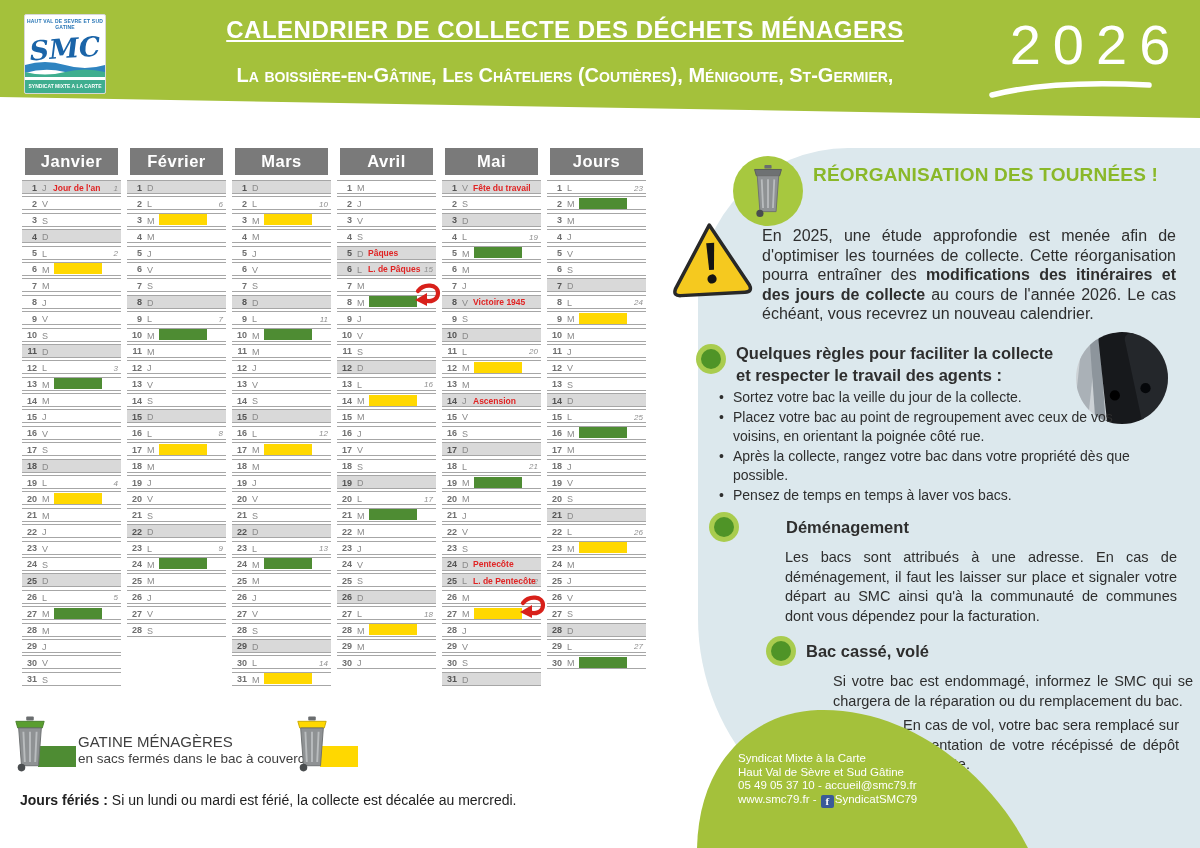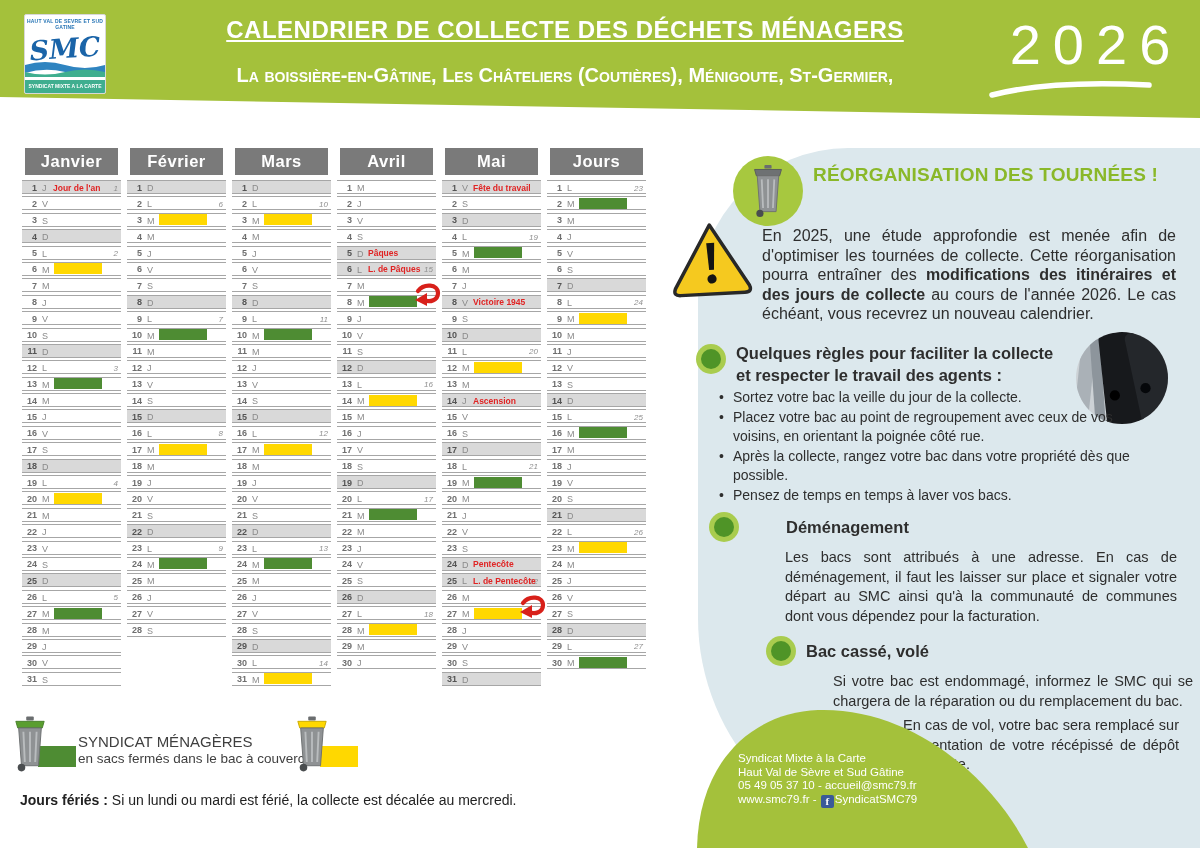--- a/index.html
+++ b/index.html
@@ -1002,21 +1002,21 @@
 
   <div class="legend-swatch" style="left:38px;top:746px;background:#4e8c33;"></div>
   <svg style="position:absolute;left:13px;top:716px;" width="34" height="56" viewBox="0 0 36 58">
     <rect x="14" y="0" width="8" height="4" rx="1" fill="#6a6d6f"></rect>
     <path d="M3 5 h30 l-2 7 h-26 Z" fill="#5a9e2f" stroke="#47802a" stroke-width="1"></path>
     <path d="M6 12 h24 l-3 40 h-18 Z" fill="#8f9294" stroke="#6b6e70" stroke-width="1"></path>
     <path d="M11 16 l1.5 32 M18 16 v32 M25 16 l-1.5 32" stroke="#b9bcbe" stroke-width="2" fill="none"></path>
     <circle cx="9" cy="54" r="4" fill="#4a4d4f"></circle>
   </svg>
   <div class="legend-text" style="left:78px;top:733px;">
-    <div class="legend-label">SYNDICAT MÉNAGÈRES</div>
+    <div class="legend-label">GATINE MÉNAGÈRES</div>
     <div class="legend-sub">en sacs fermés dans le bac à couvercle vert</div>
   </div>
 
   <div class="legend-swatch" style="left:320px;top:746px;background:#ffd800;"></div>
   <svg style="position:absolute;left:295px;top:716px;" width="34" height="56" viewBox="0 0 36 58">
     <rect x="14" y="0" width="8" height="4" rx="1" fill="#6a6d6f"></rect>
     <path d="M3 5 h30 l-2 7 h-26 Z" fill="#ffd800" stroke="#c9a900" stroke-width="1"></path>
     <path d="M6 12 h24 l-3 40 h-18 Z" fill="#8f9294" stroke="#6b6e70" stroke-width="1"></path>
     <path d="M11 16 l1.5 32 M18 16 v32 M25 16 l-1.5 32" stroke="#b9bcbe" stroke-width="2" fill="none"></path>
     <circle cx="9" cy="54" r="4" fill="#4a4d4f"></circle>

